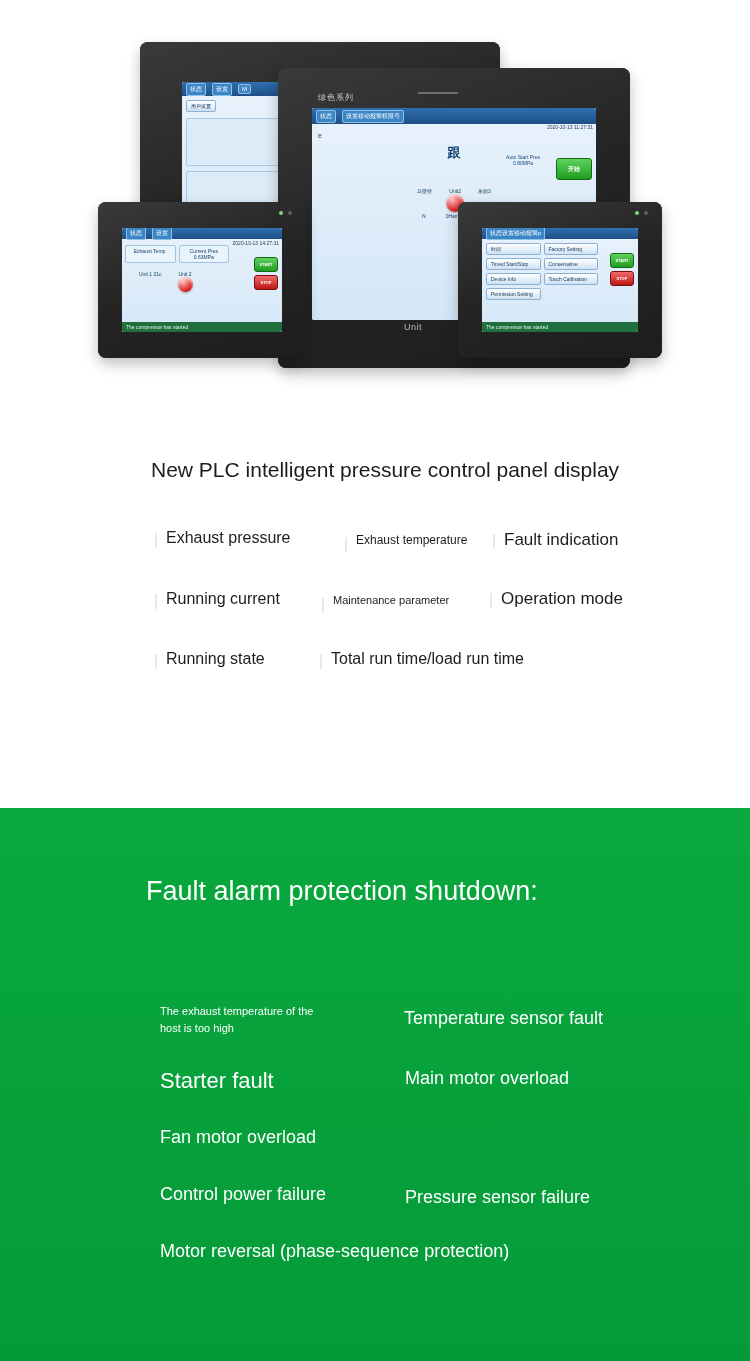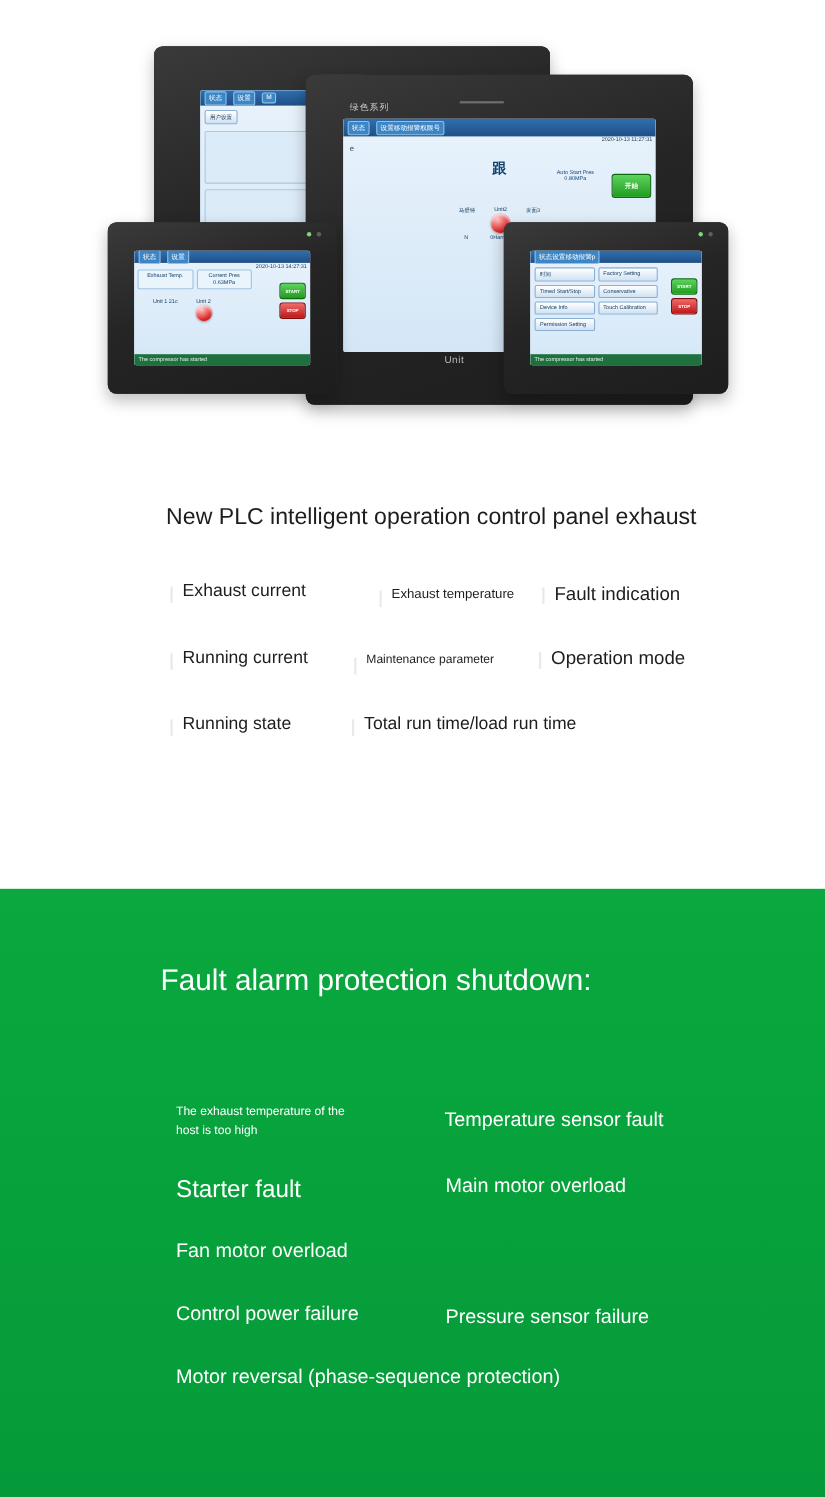--- a/index.html
+++ b/index.html
@@ -215,23 +215,23 @@
             <div class="sidebtn stop" style="top:32px;width:22px;height:13px;font-size:4px;">STOP</div>
           </div>
           <div class="statusbar">The compressor has started</div>
         </div>
       </div>
     </div>
 
     <div class="wm">Unit</div>
   </div>
 
-  <div class="feat-title">New PLC intelligent operation control panel exhaust</div>
-
-  <div class="feat" style="left:166px;top:529px;font-size:16px;">Exhaust current</div>
+  <div class="feat-title">New PLC intelligent pressure control panel display</div>
+
+  <div class="feat" style="left:166px;top:529px;font-size:16px;">Exhaust pressure</div>
   <div class="feat" style="left:333px;top:533px;font-size:12px;margin-left:23px;">Exhaust temperature</div>
   <div class="feat" style="left:504px;top:530px;font-size:17px;">Fault indication</div>
 
   <div class="feat" style="left:166px;top:590px;font-size:16px;">Running current</div>
   <div class="feat" style="left:333px;top:594px;font-size:11px;">Maintenance parameter</div>
   <div class="feat" style="left:501px;top:589px;font-size:17px;">Operation mode</div>
 
   <div class="feat" style="left:166px;top:650px;font-size:16px;">Running state</div>
   <div class="feat" style="left:331px;top:650px;font-size:16px;">Total run time/load run time</div>
 

